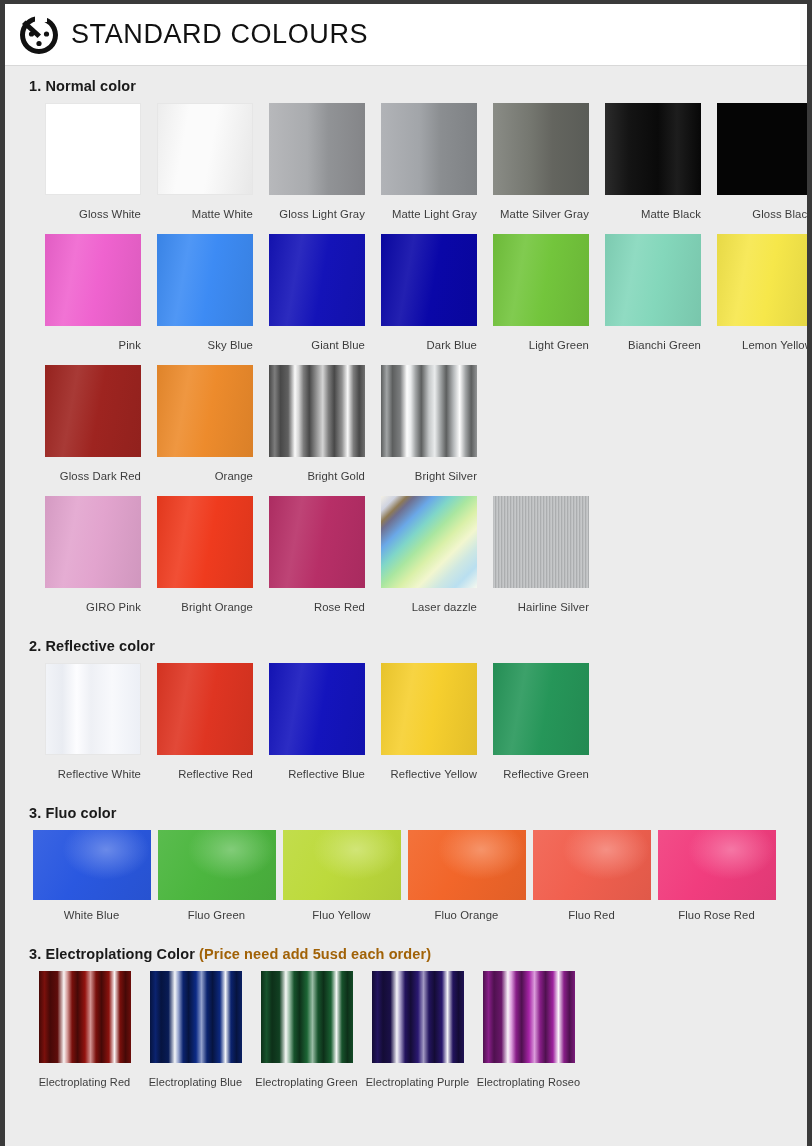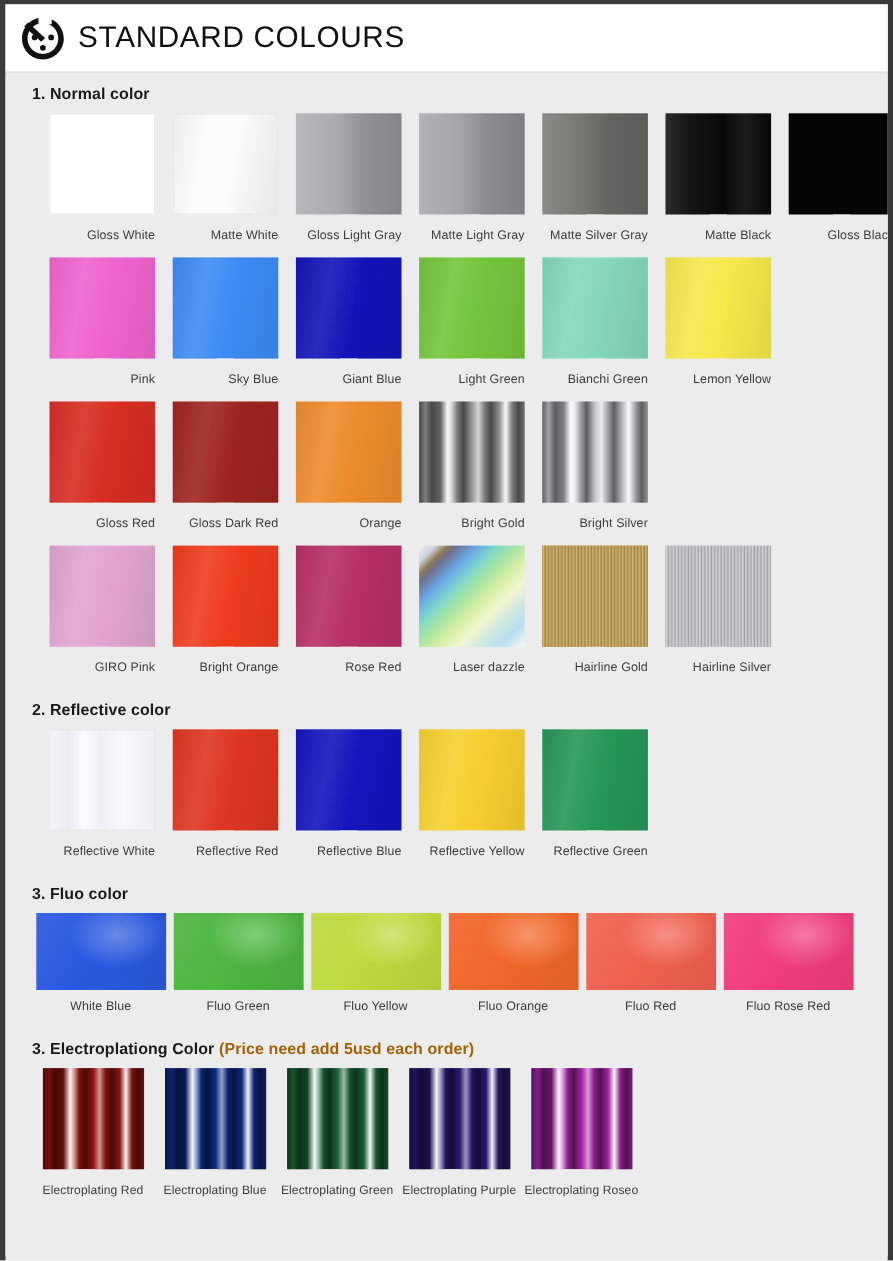--- a/index.html
+++ b/index.html
@@ -257,20 +257,27 @@
         </div>
         <div class="cell">
           <div class="tile-wrap">
             <div class="tile-body" style="background: linear-gradient(100deg, rgb(19, 18, 173) 0%, rgb(44, 43, 191) 30%, rgb(20, 19, 184) 55%, rgb(18, 17, 169) 100%);"></div>
             <div class="tile-tail" style="border-top-color: rgb(236, 236, 236);"></div>
           </div>
           <div class="caption">Giant Blue</div>
         </div>
         <div class="cell">
           <div class="tile-wrap">
+            <div class="tile-body" style="background: linear-gradient(100deg, rgb(9, 7, 158) 0%, rgb(35, 32, 177) 30%, rgb(10, 7, 168) 55%, rgb(9, 6, 155) 100%);"></div>
+            <div class="tile-tail" style="border-top-color: rgb(236, 236, 236);"></div>
+          </div>
+          <div class="caption">Dark Blue</div>
+        </div>
+        <div class="cell">
+          <div class="tile-wrap">
             <div class="tile-body" style="background: linear-gradient(100deg, rgb(108, 185, 56) 0%, rgb(129, 203, 80) 30%, rgb(115, 197, 60) 55%, rgb(106, 181, 55) 100%);"></div>
             <div class="tile-tail" style="border-top-color: rgb(236, 236, 236);"></div>
           </div>
           <div class="caption">Light Green</div>
         </div>
         <div class="cell">
           <div class="tile-wrap">
             <div class="tile-body" style="background: linear-gradient(100deg, rgb(124, 202, 176) 0%, rgb(144, 219, 194) 30%, rgb(132, 215, 187) 55%, rgb(121, 198, 172) 100%);"></div>
             <div class="tile-tail" style="border-top-color: rgb(236, 236, 236);"></div>
           </div>
@@ -281,27 +288,20 @@
             <div class="tile-body" style="background: linear-gradient(100deg, rgb(231, 217, 70) 0%, rgb(247, 233, 92) 30%, rgb(246, 231, 74) 55%, rgb(226, 213, 68) 100%);"></div>
             <div class="tile-tail" style="border-top-color: rgb(236, 236, 236);"></div>
           </div>
           <div class="caption">Lemon Yellow</div>
         </div>
       </div>
       <div class="row-gap"></div>
       <div class="row">
         <div class="cell">
           <div class="tile-wrap">
-            <div class="tile-body" style="background: linear-gradient(100deg, rgb(202, 42, 33) 0%, rgb(219, 66, 57) 30%, rgb(215, 45, 35) 55%, rgb(198, 41, 32) 100%);"></div>
-            <div class="tile-tail" style="border-top-color: rgb(236, 236, 236);"></div>
-          </div>
-          <div class="caption">Gloss Red</div>
-        </div>
-        <div class="cell">
-          <div class="tile-wrap">
             <div class="tile-body" style="background: linear-gradient(100deg, rgb(149, 34, 30) 0%, rgb(168, 58, 54) 30%, rgb(158, 36, 32) 55%, rgb(145, 33, 29) 100%);"></div>
             <div class="tile-tail" style="border-top-color: rgb(236, 236, 236);"></div>
           </div>
           <div class="caption">Gloss Dark Red</div>
         </div>
         <div class="cell">
           <div class="tile-wrap">
             <div class="tile-body" style="background: linear-gradient(100deg, rgb(223, 131, 41) 0%, rgb(239, 151, 65) 30%, rgb(237, 139, 44) 55%, rgb(218, 128, 40) 100%);"></div>
             <div class="tile-tail" style="border-top-color: rgb(236, 236, 236);"></div>
           </div>
@@ -344,27 +344,20 @@
             <div class="tile-tail" style="border-top-color: rgb(236, 236, 236);"></div>
           </div>
           <div class="caption">Rose Red</div>
         </div>
         <div class="cell">
           <div class="tile-wrap">
             <div class="tile-body" style="background: linear-gradient(135deg, rgb(243, 240, 230) 0%, rgb(207, 211, 224) 8%, rgb(142, 122, 85) 14%, rgb(111, 111, 142) 18%, rgb(106, 168, 232) 28%, rgb(127, 214, 201) 38%, rgb(169, 230, 160) 48%, rgb(217, 240, 168) 58%, rgb(242, 246, 207) 68%, rgb(207, 232, 226) 78%, rgb(185, 223, 240) 88%, rgb(247, 249, 239) 100%);"></div>
             <div class="tile-tail" style="border-top-color: rgb(236, 236, 236);"></div>
           </div>
           <div class="caption">Laser dazzle</div>
-        </div>
-        <div class="cell">
-          <div class="tile-wrap">
-            <div class="tile-body" style="background: repeating-linear-gradient(90deg, rgb(170, 141, 75) 0px, rgb(207, 181, 122) 1px, rgb(185, 154, 82) 2px, rgb(154, 128, 68) 3px), linear-gradient(rgb(204, 177, 116), rgb(174, 144, 77));"></div>
-            <div class="tile-tail" style="border-top-color: rgb(236, 236, 236);"></div>
-          </div>
-          <div class="caption">Hairline Gold</div>
         </div>
         <div class="cell">
           <div class="tile-wrap">
             <div class="tile-body" style="background: repeating-linear-gradient(90deg, rgb(172, 173, 175) 0px, rgb(208, 210, 211) 1px, rgb(187, 189, 191) 2px, rgb(156, 158, 159) 3px), linear-gradient(rgb(206, 207, 209), rgb(176, 177, 179));"></div>
             <div class="tile-tail" style="border-top-color: rgb(236, 236, 236);"></div>
           </div>
           <div class="caption">Hairline Silver</div>
         </div>
       </div>
       <div class="row-gap"></div>

